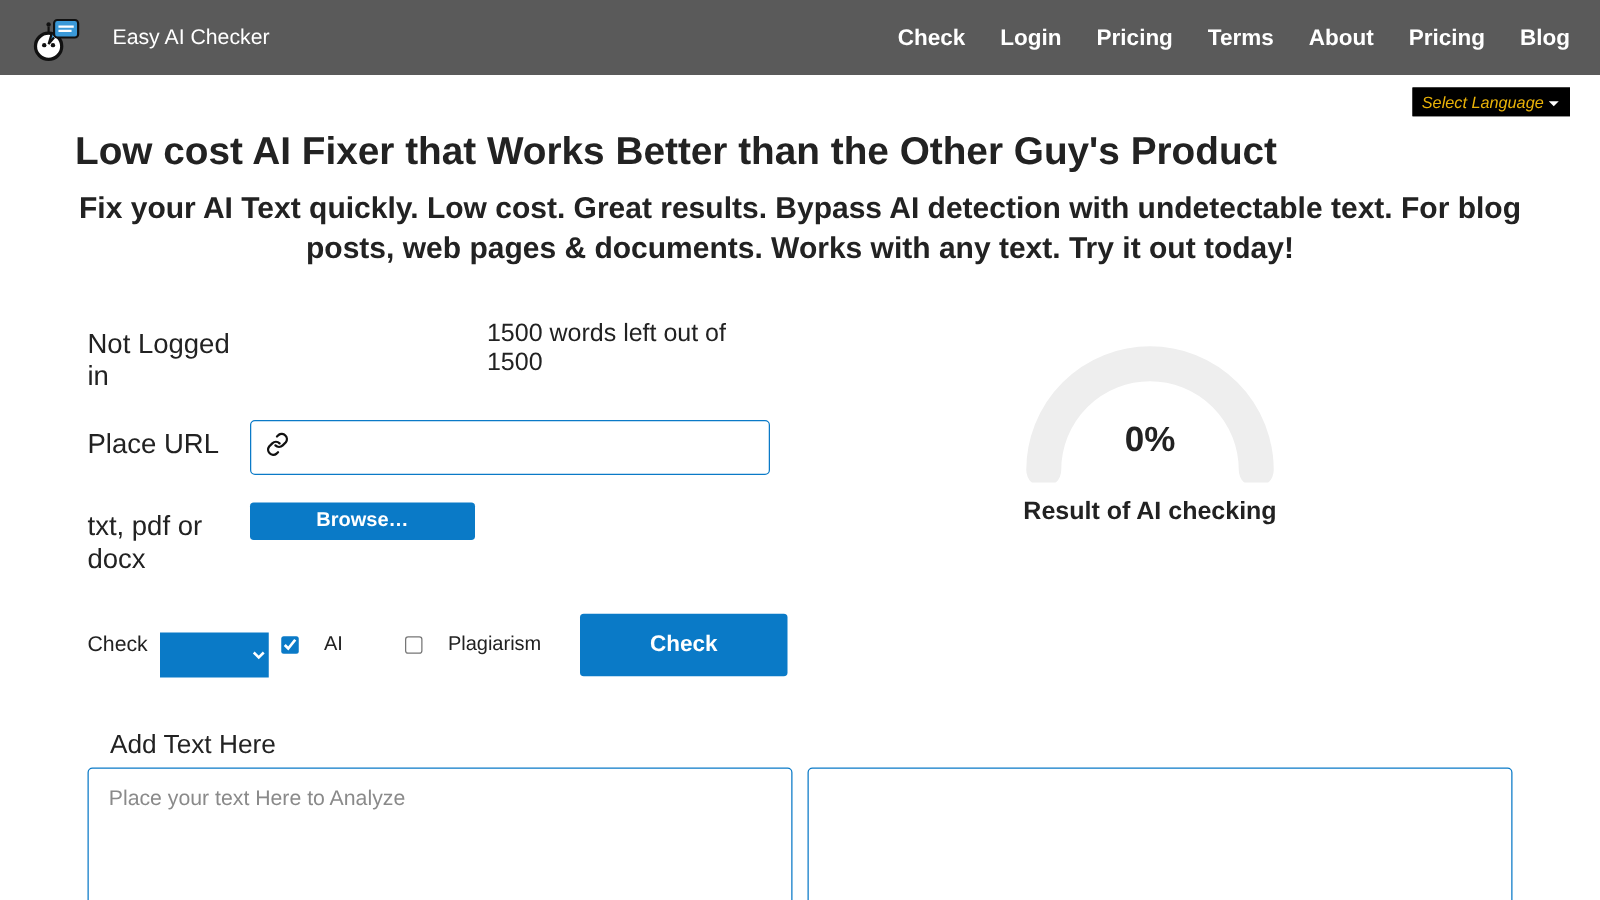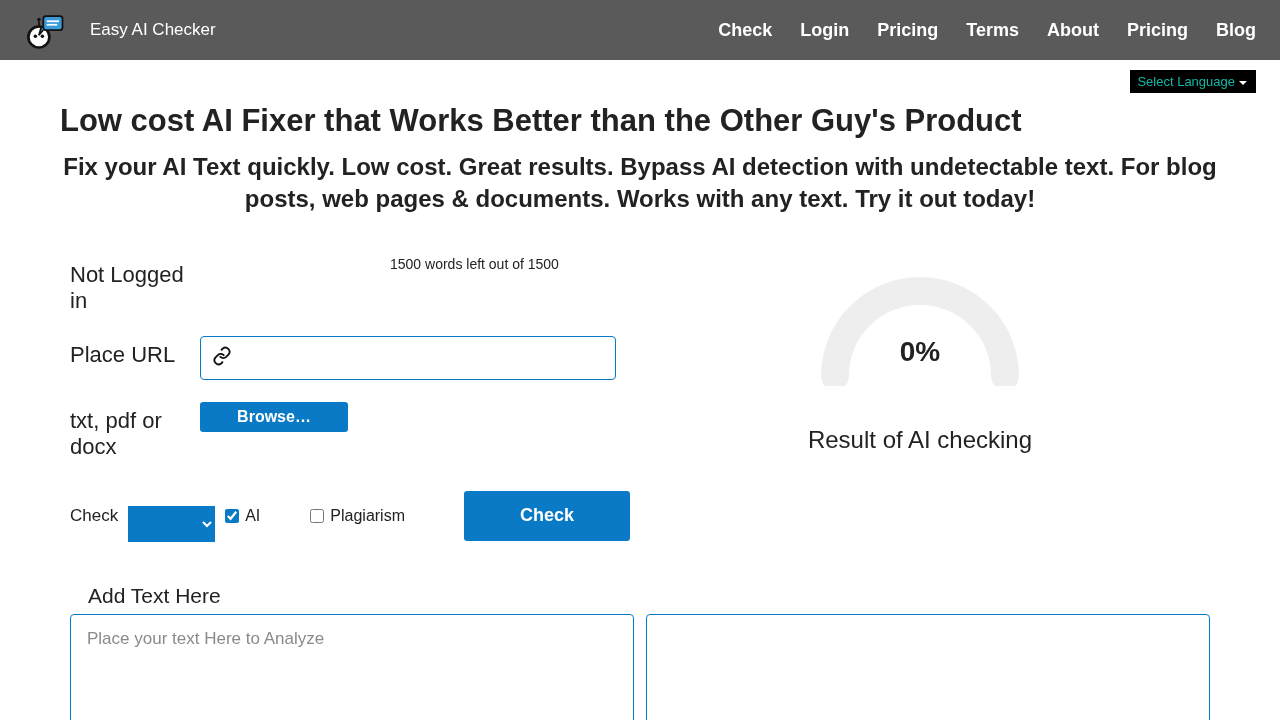--- a/index.html
+++ b/index.html
@@ -4,45 +4,45 @@
 <style>
   * { box-sizing: border-box; margin: 0; padding: 0; }
   body { font-family: "Segoe UI", Tahoma, Geneva, Verdana, sans-serif; background: #fff; color: #222; width: 1280px; height: 720px; overflow: hidden; }
   .header { background: #5a5a5a; height: 60px; display: flex; align-items: center; justify-content: space-between; padding: 0 24px; }
   .header-left { display: flex; align-items: center; gap: 24px; }
   .logo { width: 42px; height: 42px; }
   .brand { color: #fff; font-size: 17px; }
   .nav { display: flex; gap: 28px; }
   .nav a { color: #fff; text-decoration: none; font-size: 18px; font-weight: 600; cursor: pointer; }
   .lang-bar { display: flex; justify-content: flex-end; padding: 10px 24px 0 0; }
-  .lang-select { background: #000; color: #14b8a6; border: 1px solid #000; font-size: 13px; padding: 3px 6px; display: flex; align-items: flex-end; cursor: pointer; }
+  .lang-select { background: #000; color: #eab308; border: 1px solid #000; font-size: 13px; padding: 3px 6px; display: flex; align-items: flex-end; cursor: pointer; font-style: italic; }
   .lang-select svg { margin-left: 2px; }
   h1 { text-align: left; font-size: 31px; font-weight: 700; margin: 10px 60px 12px; }
   h2.sub { text-align: center; font-size: 24px; font-weight: 700; margin: 0 50px 40px; line-height: 1.35; }
   .content { display: flex; padding: 0 70px; }
   .left-col { width: 560px; }
   .right-col { flex: 1; display: flex; flex-direction: column; align-items: center; padding-top: 10px; }
   .row { display: flex; align-items: flex-start; margin-bottom: 22px; }
   .row-label { width: 130px; font-size: 22px; padding-top: 6px; }
-  .words-left { font-size: 14px; margin-left: 190px; }
+  .words-left { font-size: 20px; margin-left: 190px; }
   .url-wrap { position: relative; width: 416px; }
   .url-input { width: 100%; height: 44px; border: 1px solid #0a7ac7; border-radius: 4px; padding: 0 10px 0 44px; font-size: 16px; outline: none; }
   .url-icon { position: absolute; left: 12px; top: 50%; transform: translateY(-50%); }
-  .browse-btn { background: #0a7ac7; color: #fff; border: none; border-radius: 3px; width: 148px; height: 30px; font-size: 16px; font-weight: 600; cursor: pointer; }
+  .browse-btn { background: #0a7ac7; color: #fff; border: none; border-radius: 3px; width: 180px; height: 30px; font-size: 16px; font-weight: 600; cursor: pointer; }
   .check-row { display: flex; align-items: center; gap: 10px; }
   .check-label { font-size: 17px; }
   .detector-select { background: #0a7ac7; color: #fff; border: none; font-size: 13px; font-weight: 600; padding: 18px 6px; height: 22px; cursor: pointer; margin-top: 16px; }
-  .cb-wrap { display: flex; align-items: center; gap: 6px; font-size: 16px; }
+  .cb-wrap { display: flex; align-items: center; gap: 20px; font-size: 16px; }
   .cb-wrap input { width: 14px; height: 14px; accent-color: #0a7ac7; cursor: pointer; }
   .spacer { width: 30px; }
   .check-btn { background: #0a7ac7; color: #fff; border: none; border-radius: 3px; width: 166px; height: 50px; font-size: 18px; font-weight: 700; cursor: pointer; margin-left: auto; }
   .gauge { position: relative; width: 210px; height: 120px; }
   .gauge-track { position: absolute; inset: 0; }
   .gauge-val { position: absolute; left: 0; right: 0; top: 70px; text-align: center; font-size: 28px; font-weight: 700; }
-  .gauge-caption { margin-top: 40px; font-size: 24px; font-weight: 400; }
+  .gauge-caption { margin-top: 12px; font-size: 20px; font-weight: 700; }
   .add-text { margin: 20px 0 6px 88px; font-size: 21px; font-weight: 500; }
   .text-row { display: flex; gap: 12px; padding: 0 70px; }
   .ta { flex: 1; height: 190px; border: 1px solid #0a7ac7; border-radius: 4px; padding: 14px 16px; font-size: 17px; font-family: inherit; resize: none; outline: none; }
   .ta::placeholder { color: #8a8a8a; }
 </style>
 </head>
 <body>
 
 <div class="header">
   <div class="header-left">

